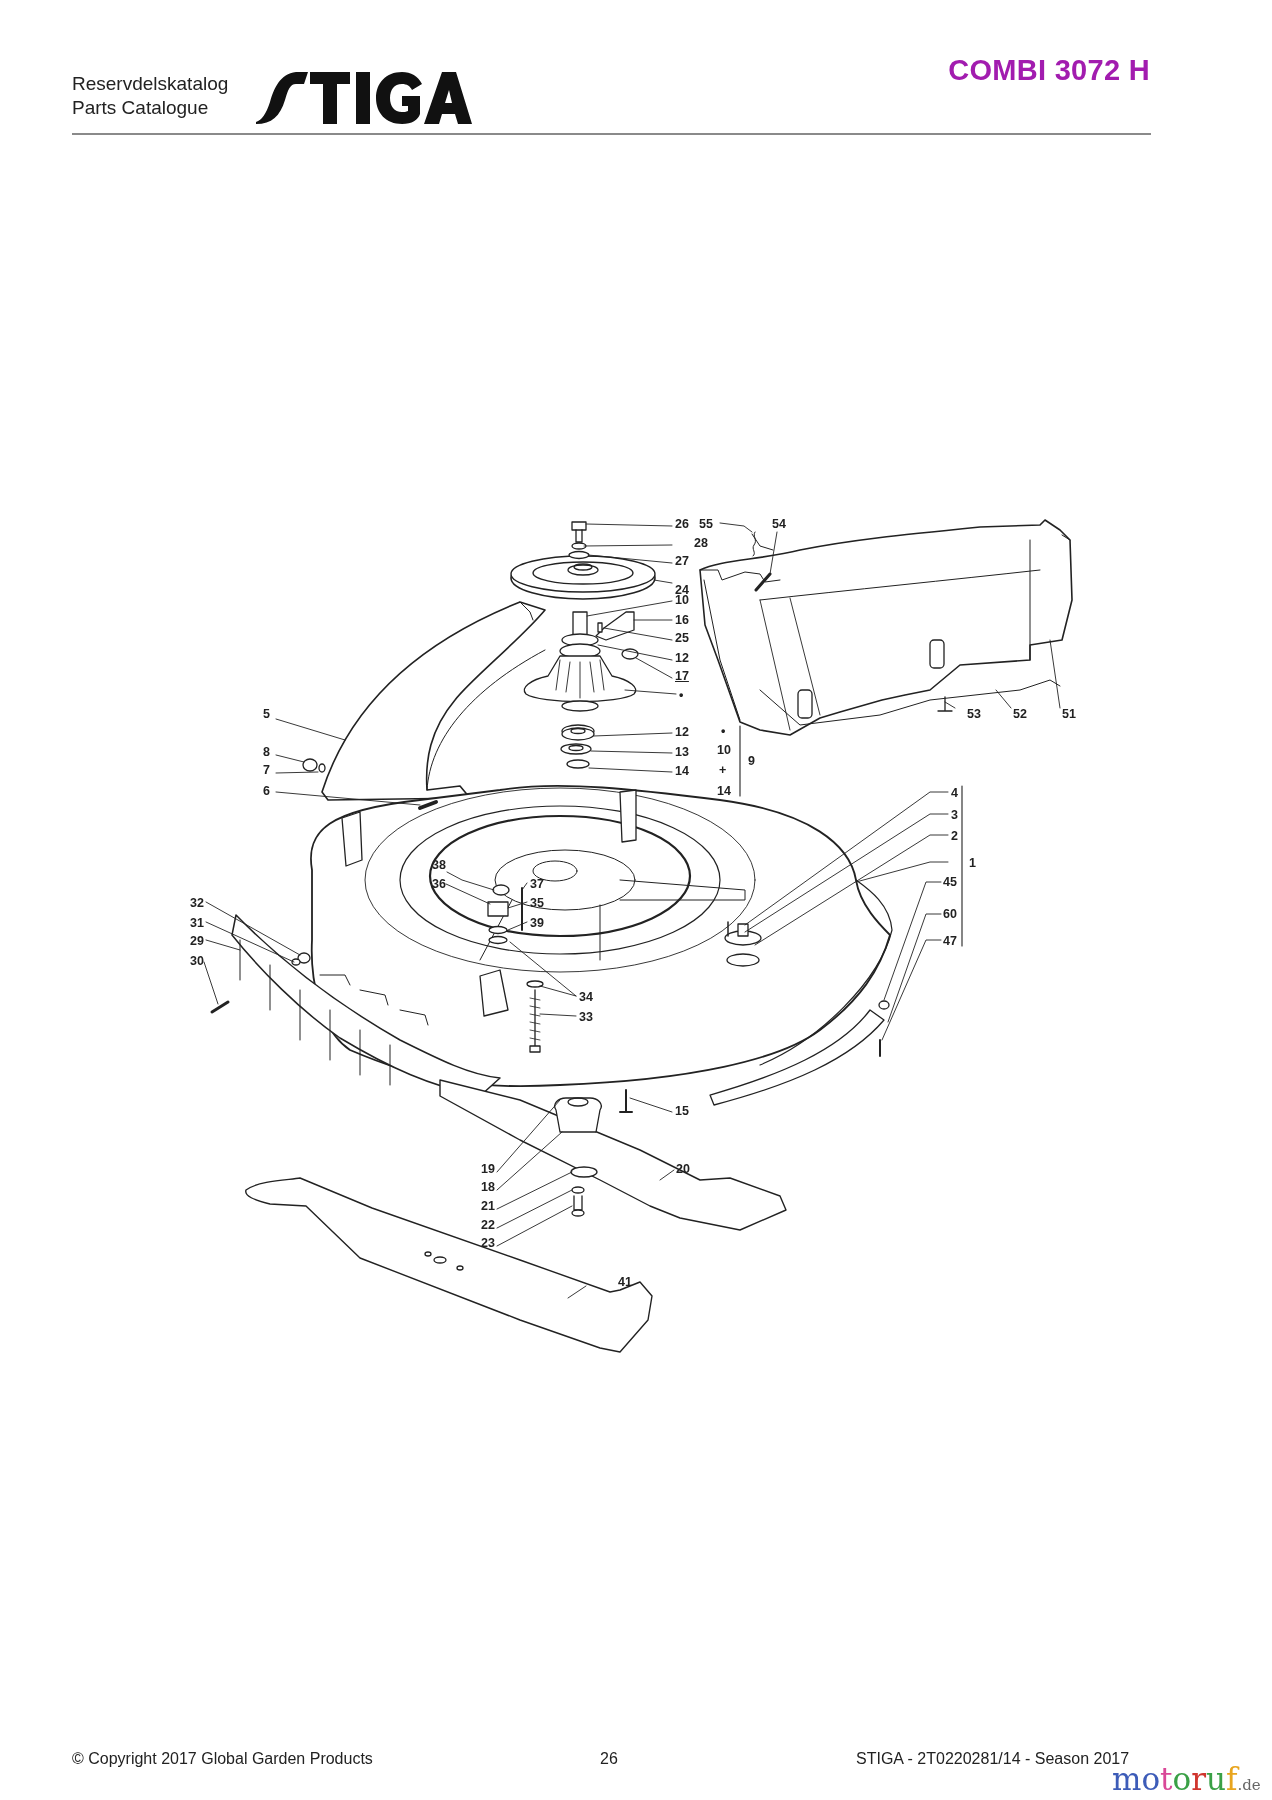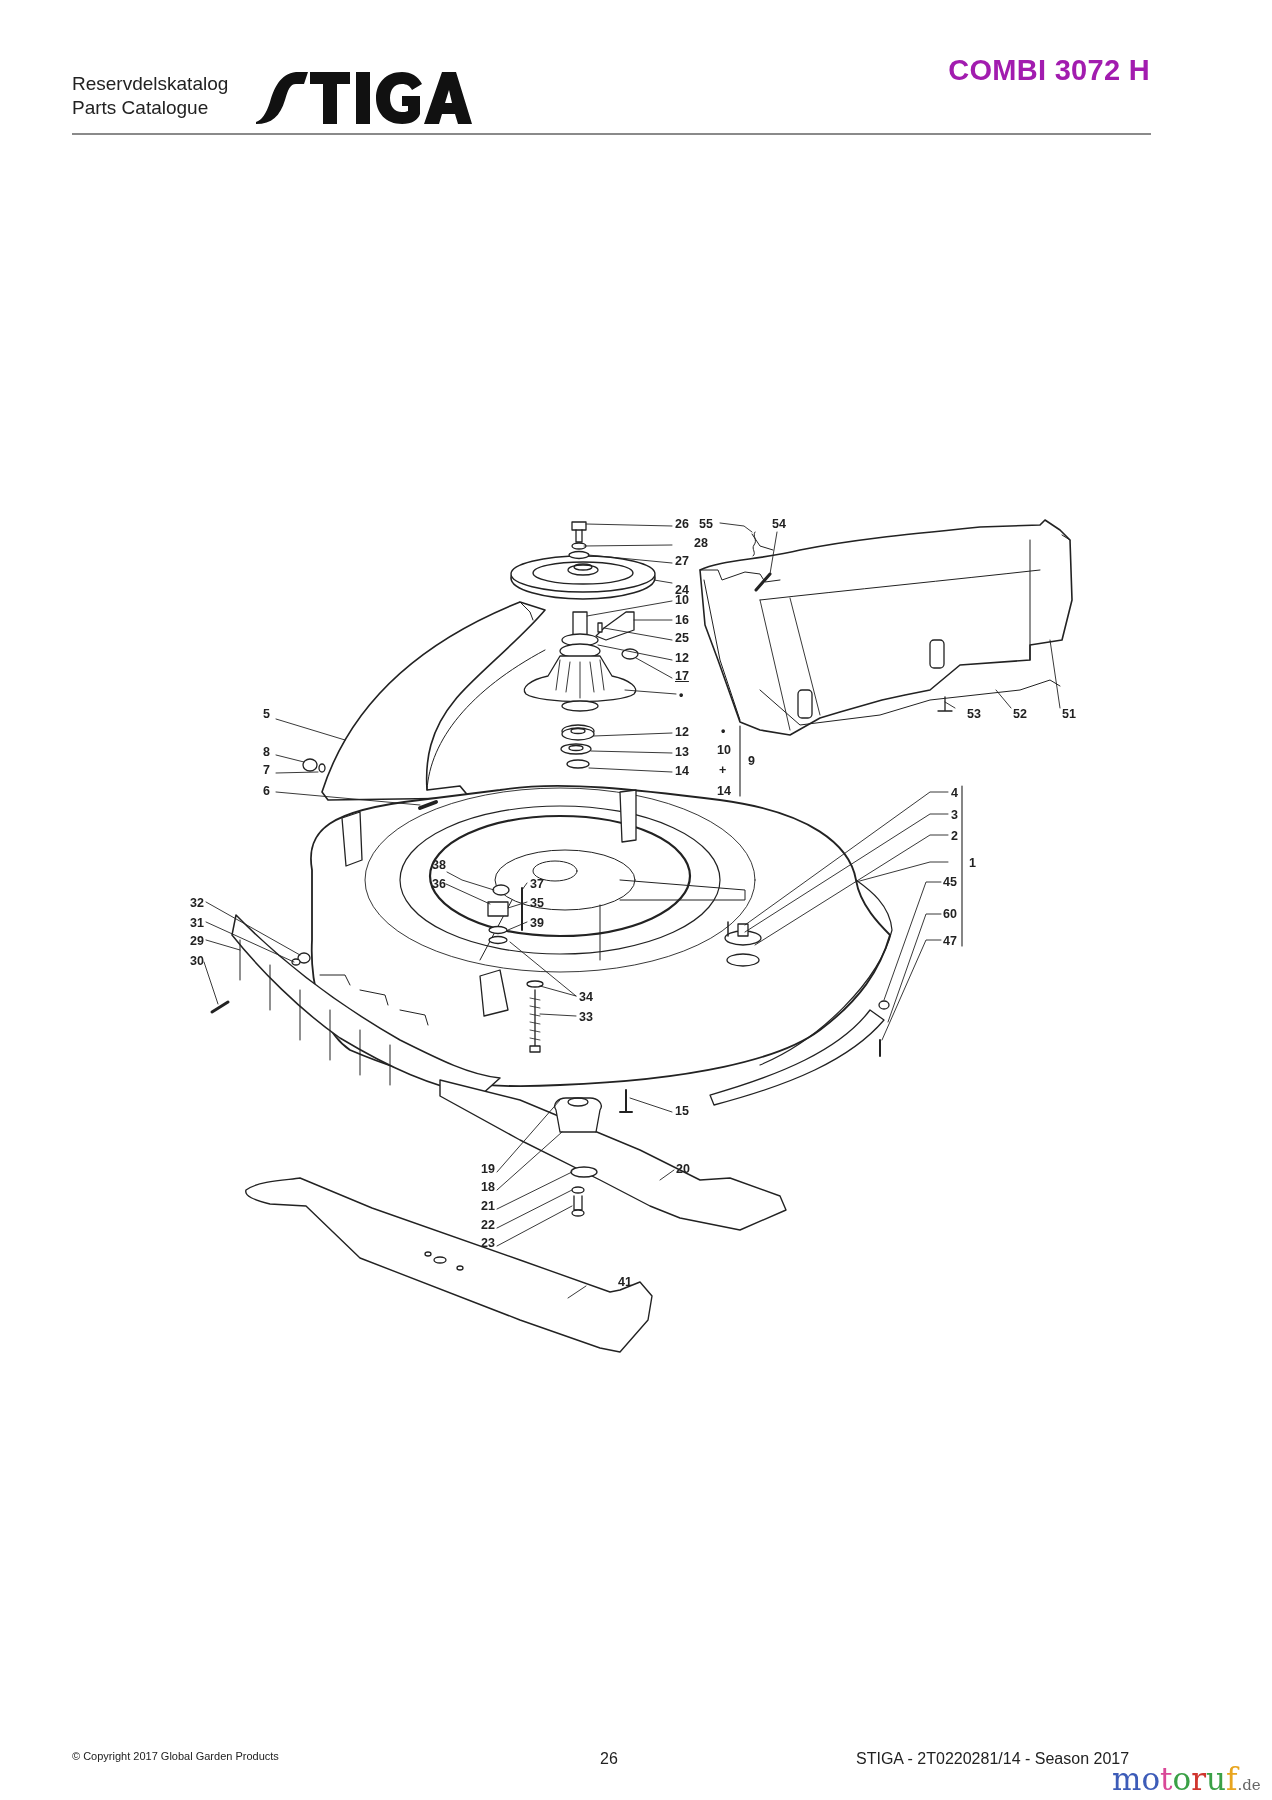--- a/index.html
+++ b/index.html
@@ -4,21 +4,21 @@
 <style>
   html, body { margin: 0; padding: 0; background: #ffffff; }
   body { width: 1272px; height: 1800px; position: relative; overflow: hidden; font-family: "Liberation Sans", sans-serif; color: #1a1a1a; }
   .header-catalog { position: absolute; left: 72px; top: 72px; font-size: 19px; line-height: 24px; color: #222; }
   .header-catalog div { white-space: nowrap; }
   .logo { position: absolute; left: 252px; top: 70px; width: 220px; height: 54px; }
   .model-title { position: absolute; right: 122px; top: 54px; font-size: 29px; font-weight: bold; color: #a21caf; letter-spacing: 0.3px; }
   .header-rule { position: absolute; left: 72px; top: 133px; width: 1079px; height: 2px; background: #8a8a8a; }
   .diagram { position: absolute; left: 0; top: 0; width: 1272px; height: 1800px; }
   .callout { position: absolute; font-size: 12.5px; font-weight: bold; color: #222; line-height: 14px; white-space: nowrap; }
-  .footer-left { position: absolute; left: 72px; top: 1750px; font-size: 11px; color: #222; }
+  .footer-left { position: absolute; left: 72px; top: 1750px; font-size: 16px; color: #222; }
   .footer-page { position: absolute; left: 600px; top: 1750px; font-size: 16px; color: #222; }
   .footer-right { position: absolute; left: 856px; top: 1750px; font-size: 16px; color: #222; }
   .watermark { position: absolute; left: 1112px; top: 1763px; font-family: "DejaVu Serif", serif; font-size: 31px; line-height: 32px; white-space: nowrap; text-decoration: underline; }
   .watermark span { display: inline-block; }
   .watermark .tld { font-size: 15px; color: #666; }
 </style>
 </head>
 <body>
 
 <div class="header-catalog">

